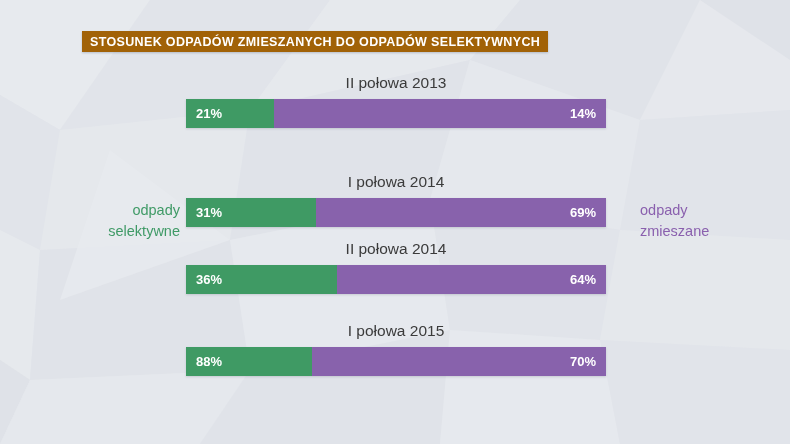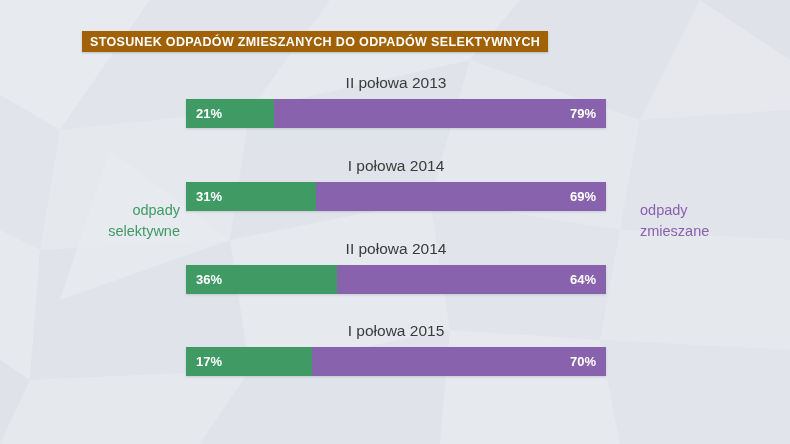--- a/index.html
+++ b/index.html
@@ -119,26 +119,26 @@
   <div class="side-label right">odpady
 zmieszane</div>
 
   <div class="bar-group" style="top:74px">
     <div class="period">II połowa 2013</div>
     <div class="bar">
       <div class="seg green" style="width: 21%;">
         <span class="val">21%</span>
       </div>
       <div class="seg purple" style="width: 79%;">
-        <span class="val">79%</span>
+        <span class="val">14%</span>
       </div>
     </div>
   </div>
 
-  <div class="bar-group" style="top:157px">
+  <div class="bar-group" style="top:173px">
     <div class="period">I połowa 2014</div>
     <div class="bar">
       <div class="seg green" style="width: 31%;">
         <span class="val">31%</span>
       </div>
       <div class="seg purple" style="width: 69%; padding-left: 44px;">
         <span class="val">69%</span>
       </div>
     </div>
   </div>
@@ -152,21 +152,21 @@
       <div class="seg purple" style="width: 64%;">
         <span class="val">64%</span>
       </div>
     </div>
   </div>
 
   <div class="bar-group" style="top:322px">
     <div class="period">I połowa 2015</div>
     <div class="bar">
       <div class="seg green" style="width: 30%;">
-        <span class="val">17%</span>
+        <span class="val">88%</span>
       </div>
       <div class="seg purple" style="width: 70%;">
         <span class="val">70%</span>
       </div>
     </div>
   </div>
 
 </div>
 
 </body></html>

